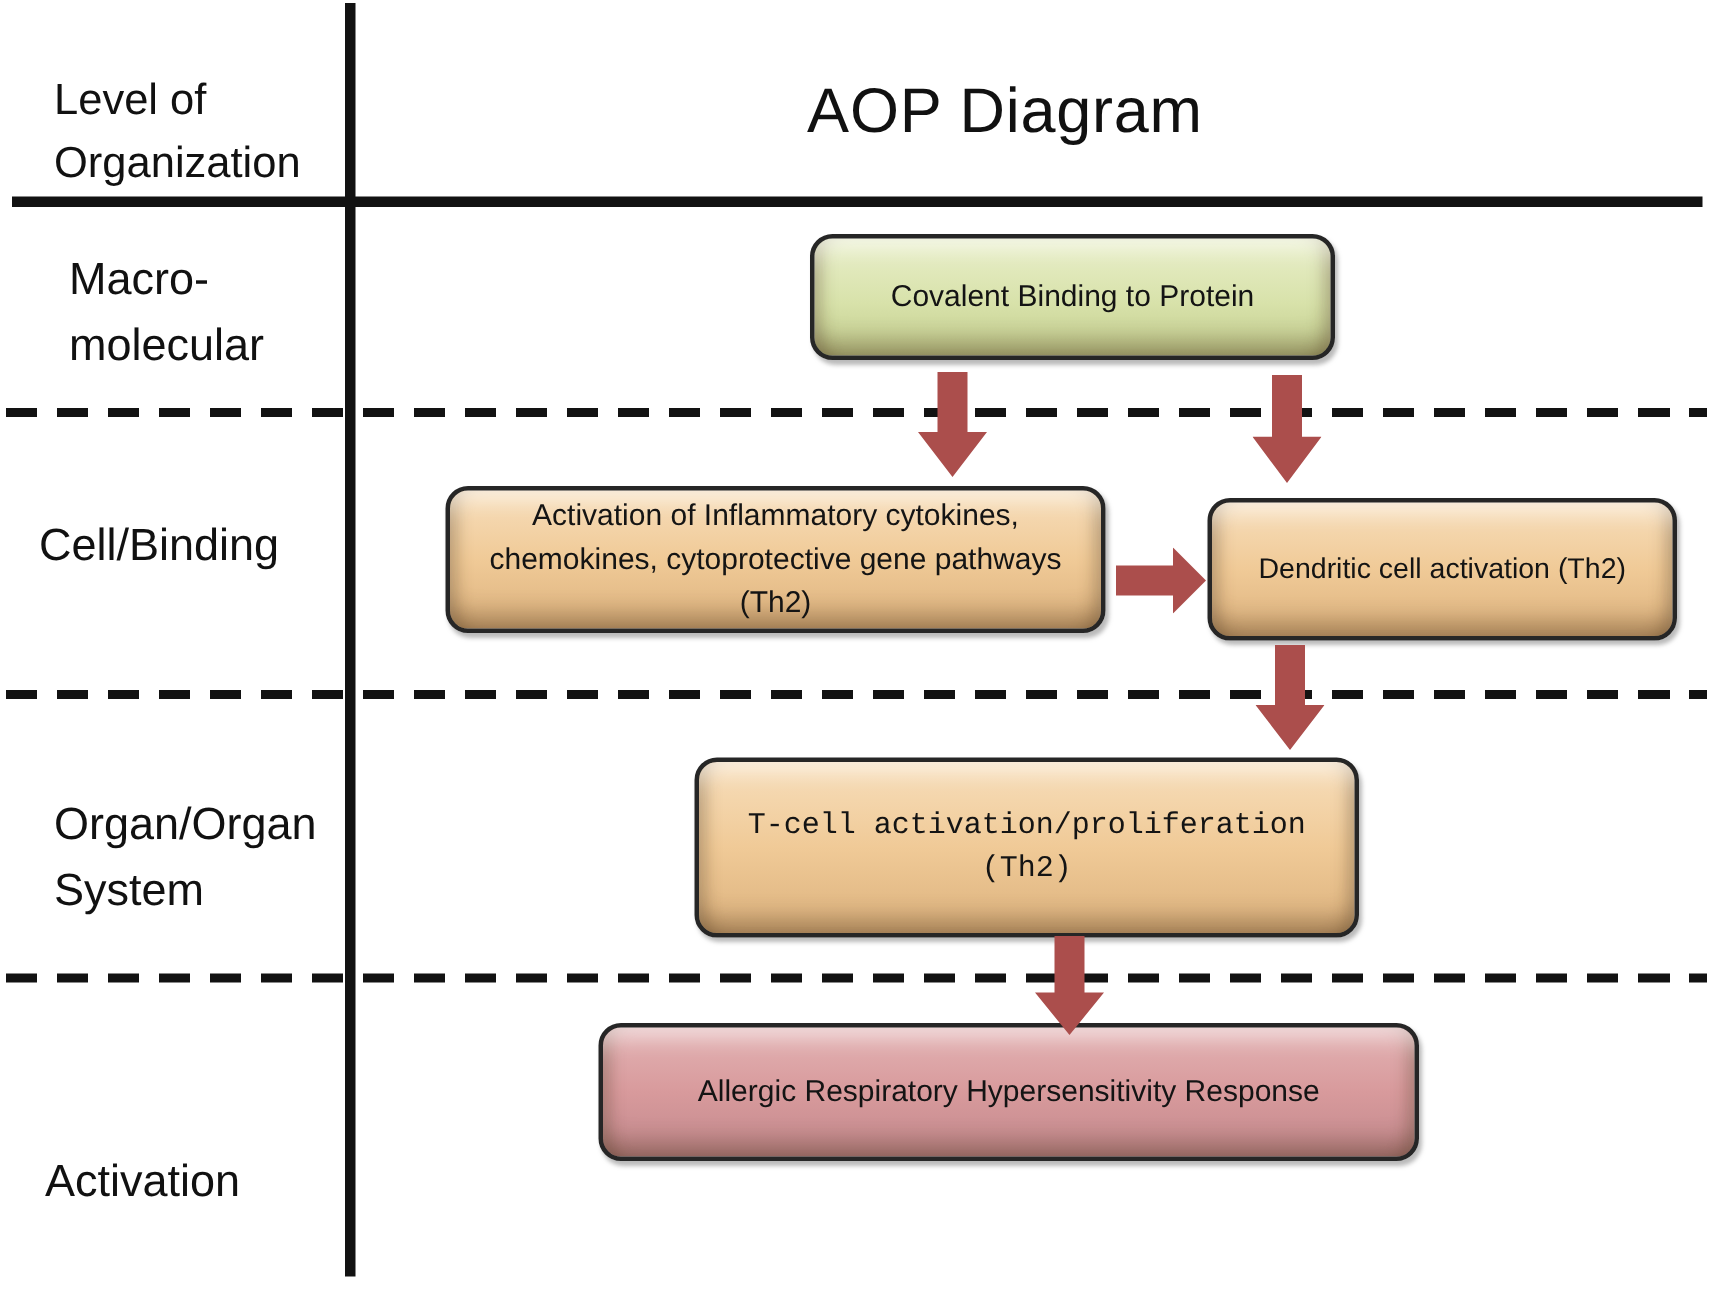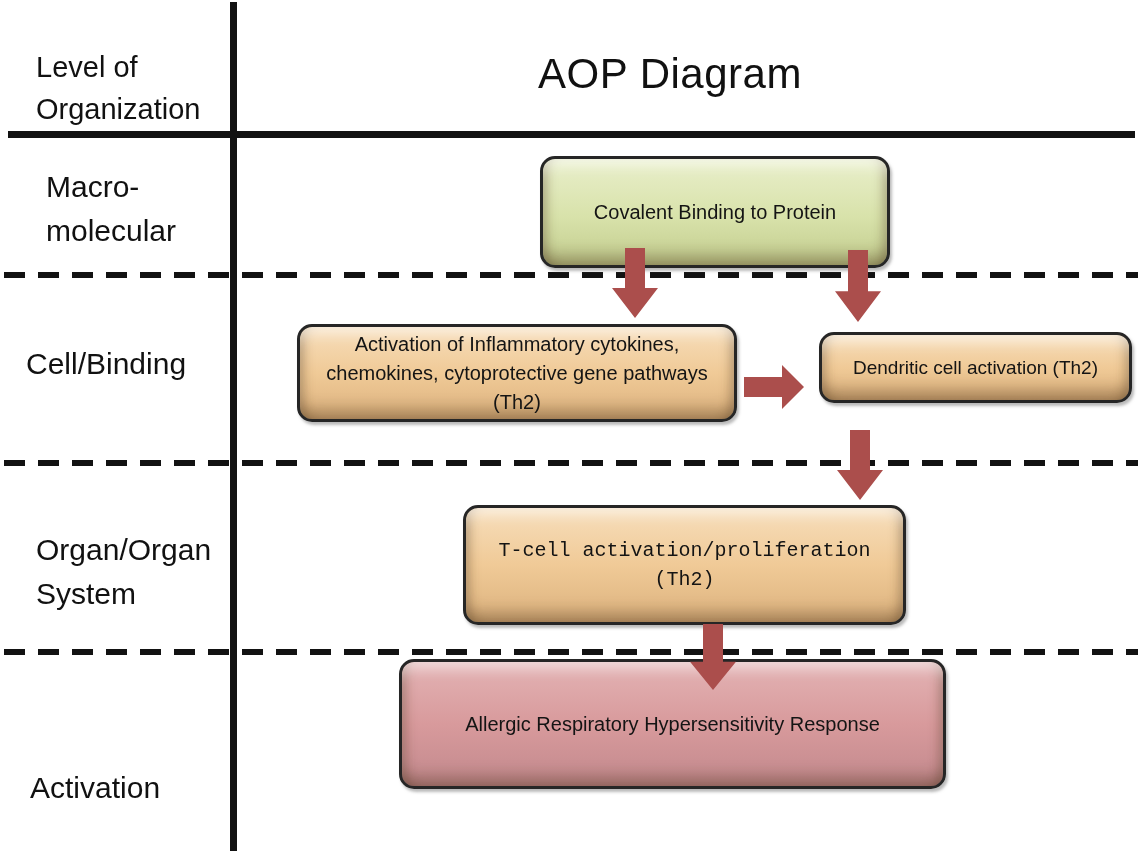--- a/index.html
+++ b/index.html
@@ -73,25 +73,25 @@
       2px 3px 3px rgba(130,130,130,0.55),
       inset 0 14px 14px -8px rgba(255,255,255,0.60),
       inset 0 -16px 16px -8px rgba(70,45,20,0.40),
       inset 12px 0 12px -9px rgba(70,45,20,0.35),
       inset -12px 0 12px -9px rgba(70,45,20,0.35);
   }
   .node.green  { background: linear-gradient(180deg, #e9efcb 0%, var(--green-fill) 55%, #c2cc8e 100%); }
   .node.orange { background: linear-gradient(180deg, #f7debb 0%, var(--orange-fill) 50%, #dcb27e 100%); }
   .node.pink   { background: linear-gradient(180deg, #e3b3b4 0%, var(--pink-fill) 50%, #c2898d 100%); }
 
-  .node-covalent   { left: 540px; top: 156px; width: 350px; height: 112px; }
+  .node-covalent   { left: 540px; top: 156px; width: 350px; height: 84px; }
   .node-inflam     { left: 297px; top: 324px; width: 440px; height: 98px; }
-  .node-dendritic  { left: 805px; top: 332px; width: 313px; height: 71px; font-size: 19px; white-space: nowrap; margin-left: 14px; }
+  .node-dendritic  { left: 805px; top: 332px; width: 313px; height: 95px; font-size: 19px; white-space: nowrap; }
   .node-tcell      { left: 463px; top: 505px; width: 443px; height: 120px; font-family: Liberation Mono, monospace; }
-  .node-allergic   { left: 399px; top: 659px; width: 547px; height: 130px; text-align: right; }
+  .node-allergic   { left: 399px; top: 682px; width: 547px; height: 92px; text-align: right; }
 
   
   .arrow { position: absolute; }
   .arrow path { fill: var(--arrow); }
   .arrow-1 { left: 612px; top: 248px; width: 46px; height: 70px; }
   .arrow-2 { left: 835px; top: 250px; width: 46px; height: 72px; }
   .arrow-3 { left: 744px; top: 365px; width: 60px; height: 44px; }
   .arrow-4 { left: 837px; top: 430px; width: 46px; height: 70px; }
   .arrow-5 { left: 690px; top: 624px; width: 46px; height: 66px; }
 </style>

